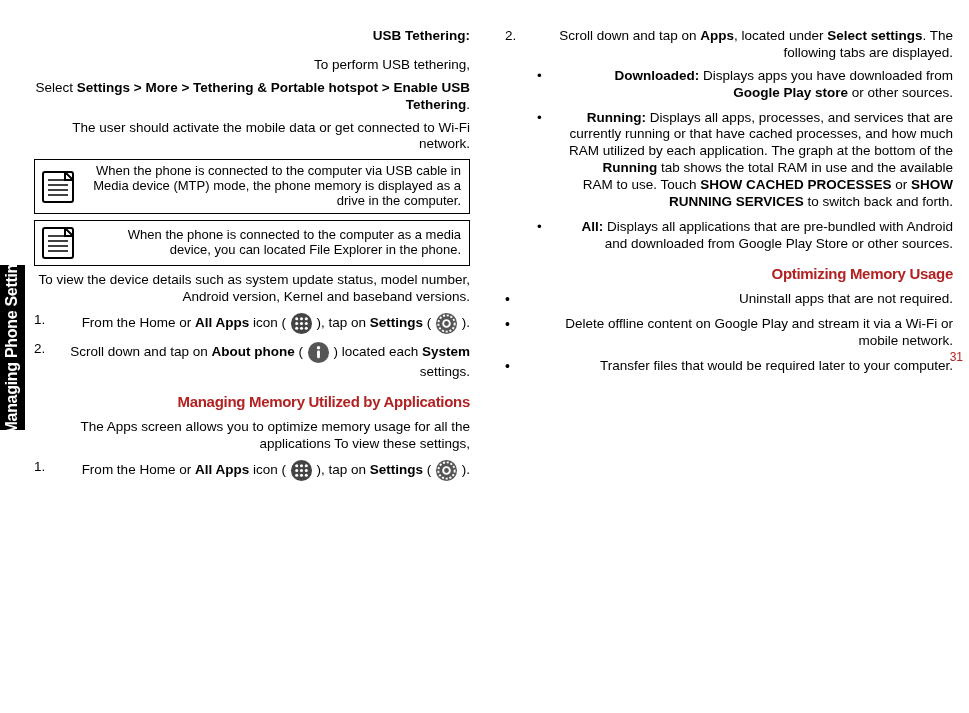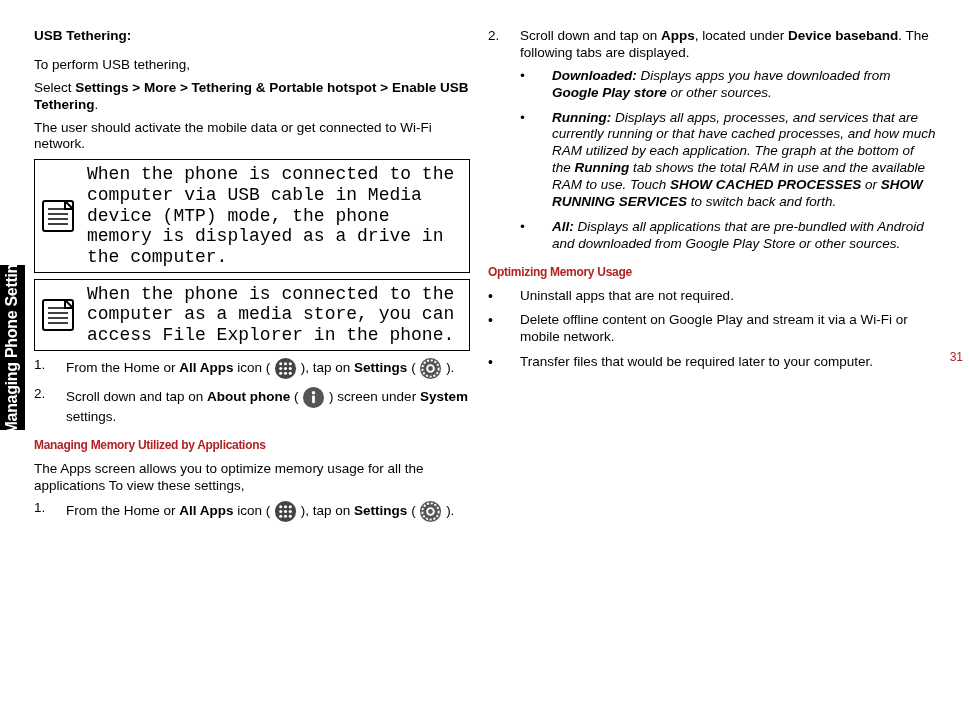--- a/index.html
+++ b/index.html
@@ -36,21 +36,22 @@
       text-align: center;
       font-size: 16px;
       font-weight: bold;
       letter-spacing: -0.3px;
     }
     .page-wrap {
       position: absolute;
       left: 34px;
       top: 28px;
       display: flex;
-      gap: 18px;
+      gap: 35px;
+      text-align: right;
     }
     .col {
       width: 436px;
       font-size: 13.5px;
       line-height: 1.25;
       color: #000;
     }
     .col-right {
       width: 448px;
       font-size: 13.5px;
@@ -77,29 +78,28 @@
     }
     .note-icon {
       flex: 0 0 38px;
       height: 36px;
     }
     .note-icon svg {
       width: 38px;
       height: 36px;
     }
     .note-text {
-      font-size: 18px;
+      font-size: 13px;
       line-height: 1.15;
-      font-family: Liberation Mono, monospace;
     }
     .section-head {
       font-family: 'Arial Narrow', Arial, sans-serif;
       font-weight: bold;
       color: #b22222;
-      font-size: 12px;
+      font-size: 15px;
       letter-spacing: -0.3px;
       margin-top: 12px;
       margin-bottom: 8px;
     }
     ol.steps {
       list-style: none;
       counter-reset: item;
     }
     ol.steps > li {
       counter-increment: item;
@@ -130,21 +130,20 @@
       font-size: 14px;
     }
     ul.nested {
       list-style: none;
       margin-top: 6px;
     }
     ul.nested > li {
       position: relative;
       padding-left: 32px;
       margin-bottom: 8px;
-      font-style: italic;
     }
     ul.nested > li::before {
       content: "•";
       position: absolute;
       left: 0;
       top: 0;
     }
     .inline-icon {
       display: inline-block;
       vertical-align: middle;
@@ -205,23 +204,24 @@
         <svg viewBox="0 0 38 36">
             <rect x="4" y="3" width="30" height="30" rx="2" fill="none" stroke="#000" stroke-width="2"></rect>
             <polyline points="26,3 34,11" fill="none" stroke="#000" stroke-width="2"></polyline>
             <path d="M26 3 L26 11 L34 11" fill="none" stroke="#000" stroke-width="2"></path>
             <line x1="9" y1="11" x2="29" y2="11" stroke="#000" stroke-width="1.5"></line>
             <line x1="9" y1="16" x2="29" y2="16" stroke="#000" stroke-width="1.5"></line>
             <line x1="9" y1="21" x2="29" y2="21" stroke="#000" stroke-width="1.5"></line>
             <line x1="9" y1="26" x2="29" y2="26" stroke="#000" stroke-width="1.5"></line>
           </svg>
       </div>
-      <div class="note-text">When the phone is connected to the computer as a media store, you can access File Explorer in the phone.</div>
+      <div class="note-text">When the phone is connected to the computer as a media device, you can located File Explorer in the phone.</div>
     </div>
 
+    <div class="para">To view the device details such as system update status, model number, Android version, Kernel and baseband versions.</div>
 
     <ol class="steps">
       <li>
         <span>From the Home or </span><span class="bold">All Apps</span><span> icon ( </span><span class="inline-icon"><svg viewBox="0 0 24 24">
               <circle cx="12" cy="12" r="11" fill="#444"></circle>
               <circle cx="7" cy="7" r="1.6" fill="#fff"></circle>
               <circle cx="12" cy="7" r="1.6" fill="#fff"></circle>
               <circle cx="17" cy="7" r="1.6" fill="#fff"></circle>
               <circle cx="7" cy="12" r="1.6" fill="#fff"></circle>
               <circle cx="12" cy="12" r="1.6" fill="#fff"></circle>
@@ -233,21 +233,21 @@
               <circle cx="12" cy="12" r="11" fill="#555"></circle>
               <circle cx="12" cy="12" r="8.5" fill="none" stroke="#fff" stroke-width="2" stroke-dasharray="2.2 1.8"></circle>
               <circle cx="12" cy="12" r="3.5" fill="none" stroke="#fff" stroke-width="2"></circle>
             </svg></span><span> ).</span>
       </li>
       <li>
         <span>Scroll down and tap on </span><span class="bold">About phone</span><span> ( </span><span class="inline-icon"><svg viewBox="0 0 24 24">
               <circle cx="12" cy="12" r="11" fill="#555"></circle>
               <circle cx="12" cy="7" r="1.8" fill="#fff"></circle>
               <rect x="10.5" y="10" width="3" height="8" rx="1.2" fill="#fff"></rect>
-            </svg></span><span> ) screen under </span><span class="bold">System</span><span> settings.</span>
+            </svg></span><span> ) located each </span><span class="bold">System</span><span> settings.</span>
       </li>
     </ol>
 
     <div class="section-head">Managing Memory Utilized by Applications</div>
     <div class="para">The Apps screen allows you to optimize memory usage for all the applications To view these settings,</div>
 
     <ol class="steps">
       <li>
         <span>From the Home or </span><span class="bold">All Apps</span><span> icon ( </span><span class="inline-icon"><svg viewBox="0 0 24 24">
               <circle cx="12" cy="12" r="11" fill="#444"></circle>
@@ -266,21 +266,21 @@
               <circle cx="12" cy="12" r="3.5" fill="none" stroke="#fff" stroke-width="2"></circle>
             </svg></span><span> ).</span>
       </li>
     </ol>
 
   </div>
 
   <div class="col-right">
     <ol class="steps" start="2" style="counter-reset: item 1">
       <li>
-        <span>Scroll down and tap on </span><span class="bold">Apps</span><span>, located under </span><span class="bold">Device baseband</span><span>. The following tabs are displayed.</span>
+        <span>Scroll down and tap on </span><span class="bold">Apps</span><span>, located under </span><span class="bold">Select settings</span><span>. The following tabs are displayed.</span>
 
         <ul class="nested">
           <li>
             <span class="bold">Downloaded: </span><span>Displays apps you have downloaded from </span><span class="bold">Google Play store</span><span> or other sources.</span>
           </li>
           <li>
             <span class="bold">Running: </span><span>Displays all apps, processes, and services that are currently running or that have cached processes, and how much RAM utilized by each application. The graph at the bottom of the </span><span class="bold">Running</span><span> tab shows the total RAM in use and the available RAM to use. Touch </span><span class="bold">SHOW CACHED PROCESSES</span><span> or </span><span class="bold">SHOW RUNNING SERVICES</span><span> to switch back and forth.</span>
           </li>
           <li>
             <span class="bold">All: </span><span>Displays all applications that are pre-bundled with Android and downloaded from Google Play Store or other sources.</span>

